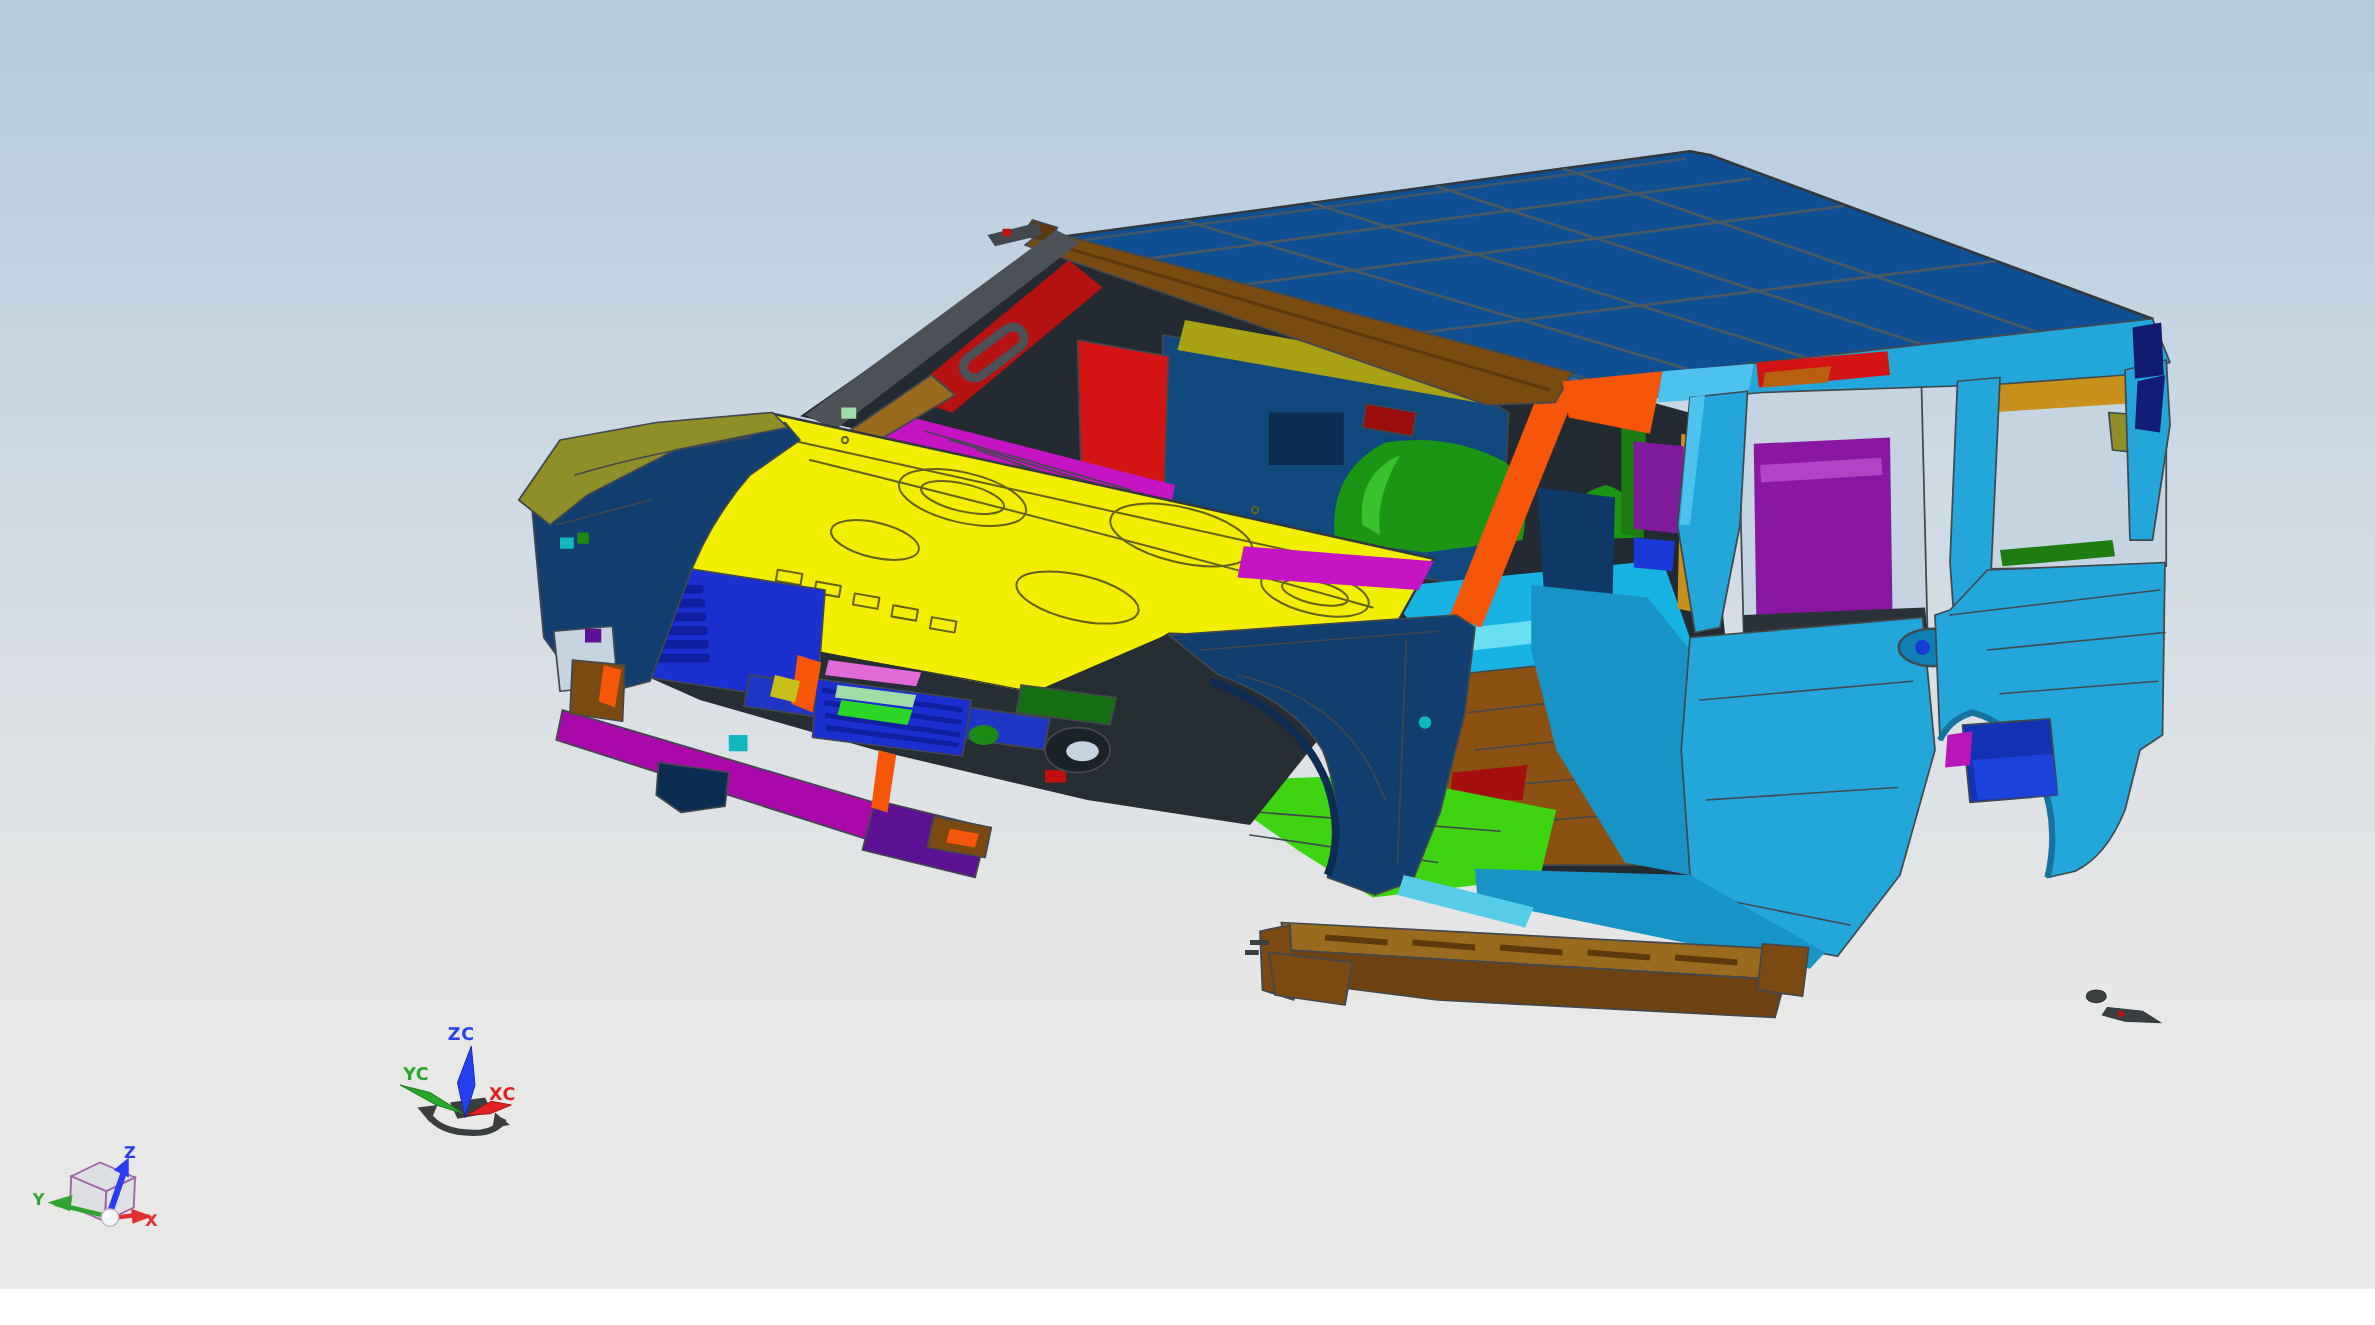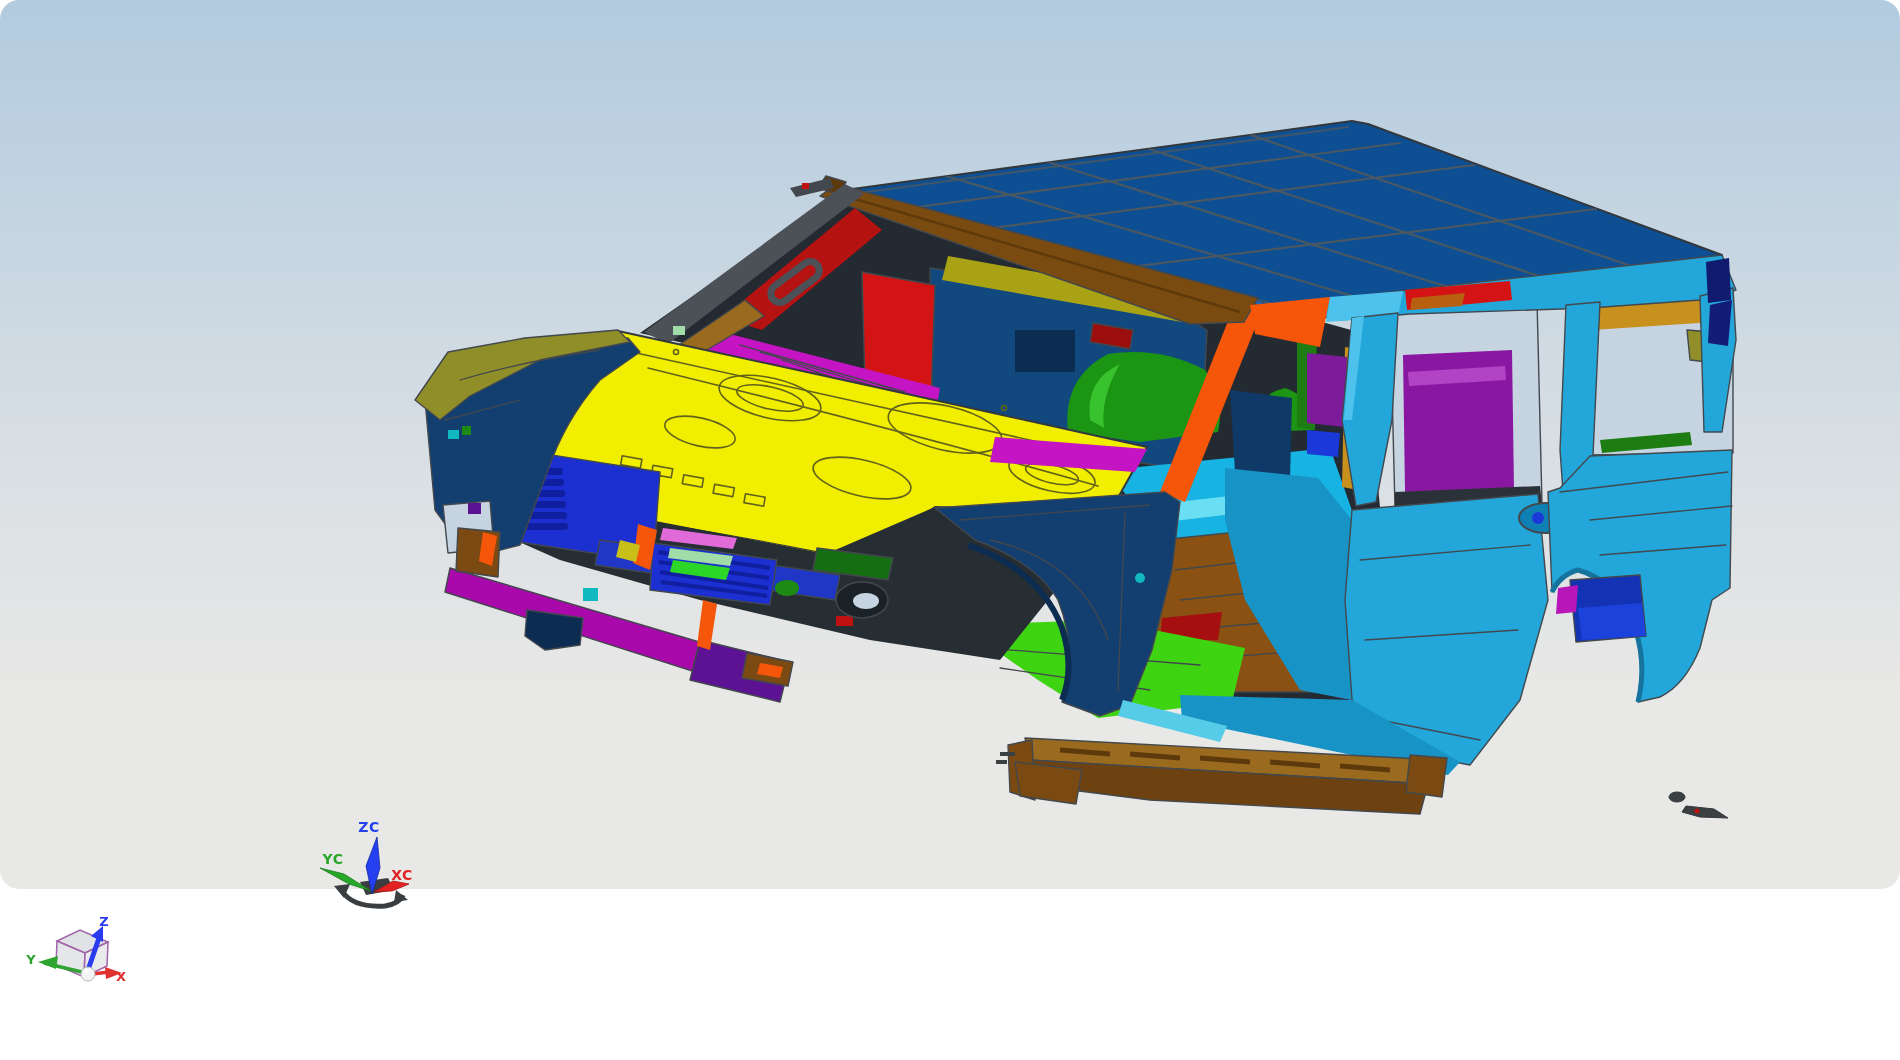--- a/index.html
+++ b/index.html
@@ -1,18 +1,18 @@
 <!DOCTYPE html>
 <html style="--c-bg_top: #b2cbdf; --c-bg_mid: #d9dfe4; --c-bg_bottom: #e8e8e6; --c-edge: #42484d; --c-edge_dark: #33383c; --c-roof_blue: #0e4f93; --c-roof_line: #4a5862; --c-roof_hilite: #2f74b8; --c-header_brown: #7a4b10; --c-brown: #7a4a12; --c-brown_dark: #5d390b; --c-brown_light: #9a6a1e; --c-floor_brown: #8a5113; --c-hood_yellow: #f2ee00; --c-hood_edge: #d8d400; --c-hood_line: #62621a; --c-olive: #8f8e28; --c-olive_strip: #a8a214; --c-cowl_magenta: #c414c4; --c-magenta_trim: #b816b8; --c-bumper_magenta: #a909ab; --c-purple: #5c1292; --c-cargo_purple: #8a17a2; --c-pillar_purple: #7e1b9a; --c-red: #d41414; --c-dark_red: #9c0e0e; --c-red_chip: #c01010; --c-pillar_red: #b51212; --c-orange: #f5560a; --c-orange_brown: #b85f10; --c-side_cyan: #23a7da; --c-side_cyan_light: #4cc2ec; --c-side_cyan_dark: #1893c6; --c-sill_teal: #56cce8; --c-fender_navy: #133e70; --c-navy_dark: #0c2c52; --c-dash_navy: #11497f; --c-navy_box: #0f3a68; --c-glass_navy: #101a6e; --c-grille_blue: #1c2fd0; --c-grille_dark: #101fa0; --c-blue_bar: #2036c6; --c-blue_chip: #1b39d8; --c-arch_blue: #1432b4; --c-arch_blue2: #1c42dc; --c-seat_green: #1b9513; --c-seat_hilite: #38c22e; --c-green_dark: #156e12; --c-green_strip: #1d7c12; --c-floor_green: #3fd411; --c-green_oval: #1d8a14; --c-cyan_floor: #17b3e3; --c-teal: #12b8c0; --c-tan: #c8901c; --c-pink: #e06ad8; --c-mint: #9fdca8; --c-lt_green: #2bd626; --c-yellow_chip: #c8c018; --c-sky_through: #c6d4e2; --c-interior_dark: #232a31; --c-cavity: #262d33; --c-debris: #3a3f42; --c-ax_x: #e03030; --c-ax_y: #2fa32f; --c-ax_z: #2a3cf0; --c-wcs_x: #e22222; --c-wcs_y: #28a828; --c-wcs_z: #2440f0; --c-cube_edge: #a064a8; --c-cube_fill: #d8dce0; --c-sphere: #f2f4f5; --c-rot_gray: #3a3e40;"><head>
 <meta charset="utf-8">
 <style>
   html,body{margin:0;padding:0;width:1900px;height:1060px;overflow:hidden;
     font-family:"DejaVu Sans",sans-serif;}
-  #viewport{position:relative;width:1900px;height:889px;
-    background:linear-gradient(180deg,var(--c-bg_top) 0%,var(--c-bg_mid) 52%,var(--c-bg_bottom) 78%,var(--c-bg_bottom) 100%);border-radius:19px;}
+  #viewport{position:relative;width:1900px;height:1031px;
+    background:linear-gradient(180deg,var(--c-bg_top) 0%,var(--c-bg_mid) 52%,var(--c-bg_bottom) 78%,var(--c-bg_bottom) 100%);}
   svg{position:absolute;inset:0;display:block;}
   .edge{stroke:var(--c-edge);stroke-width:1.4;stroke-linejoin:round;}
   .edge2{stroke:var(--c-edge_dark);stroke-width:2;stroke-linejoin:round;}
   .noline{stroke:none;}
   .detail{fill:none;stroke:var(--c-edge);stroke-width:1.3;stroke-linejoin:round;stroke-linecap:round;}
   .hoodline{fill:none;stroke:var(--c-hood_line);stroke-width:1.6;stroke-linejoin:round;stroke-linecap:round;}
   .roofline{fill:none;stroke:var(--c-roof_line);stroke-width:2.2;stroke-linecap:round;}
   .axis-label{font-size:14px;font-weight:600;letter-spacing:.5px;}
   .axis-label-sm{font-size:13px;font-weight:600;}
   text{user-select:none;}

